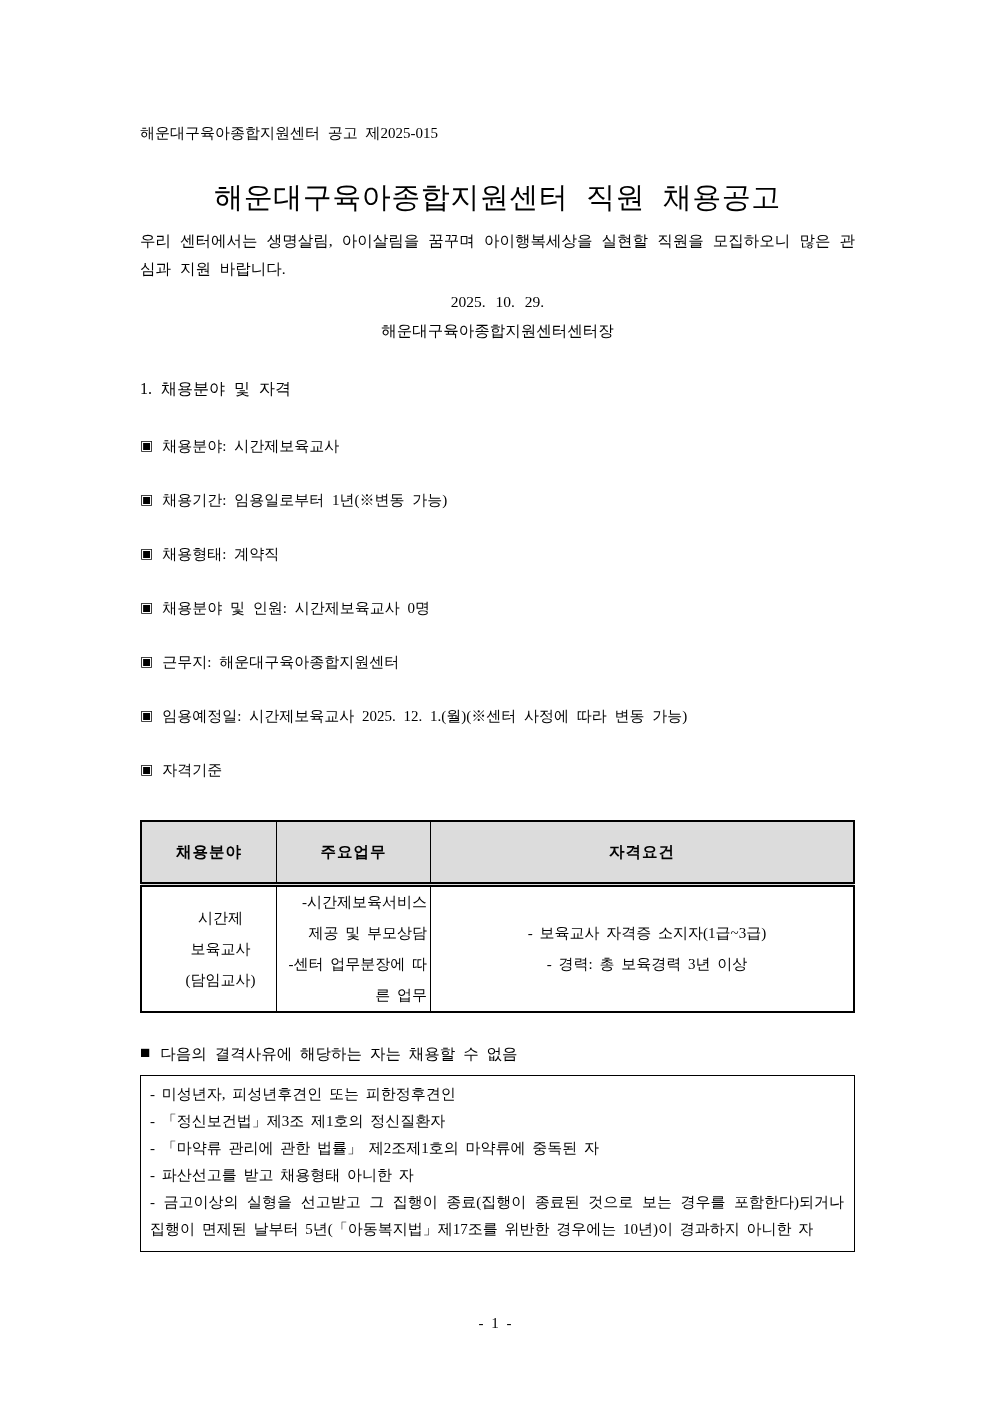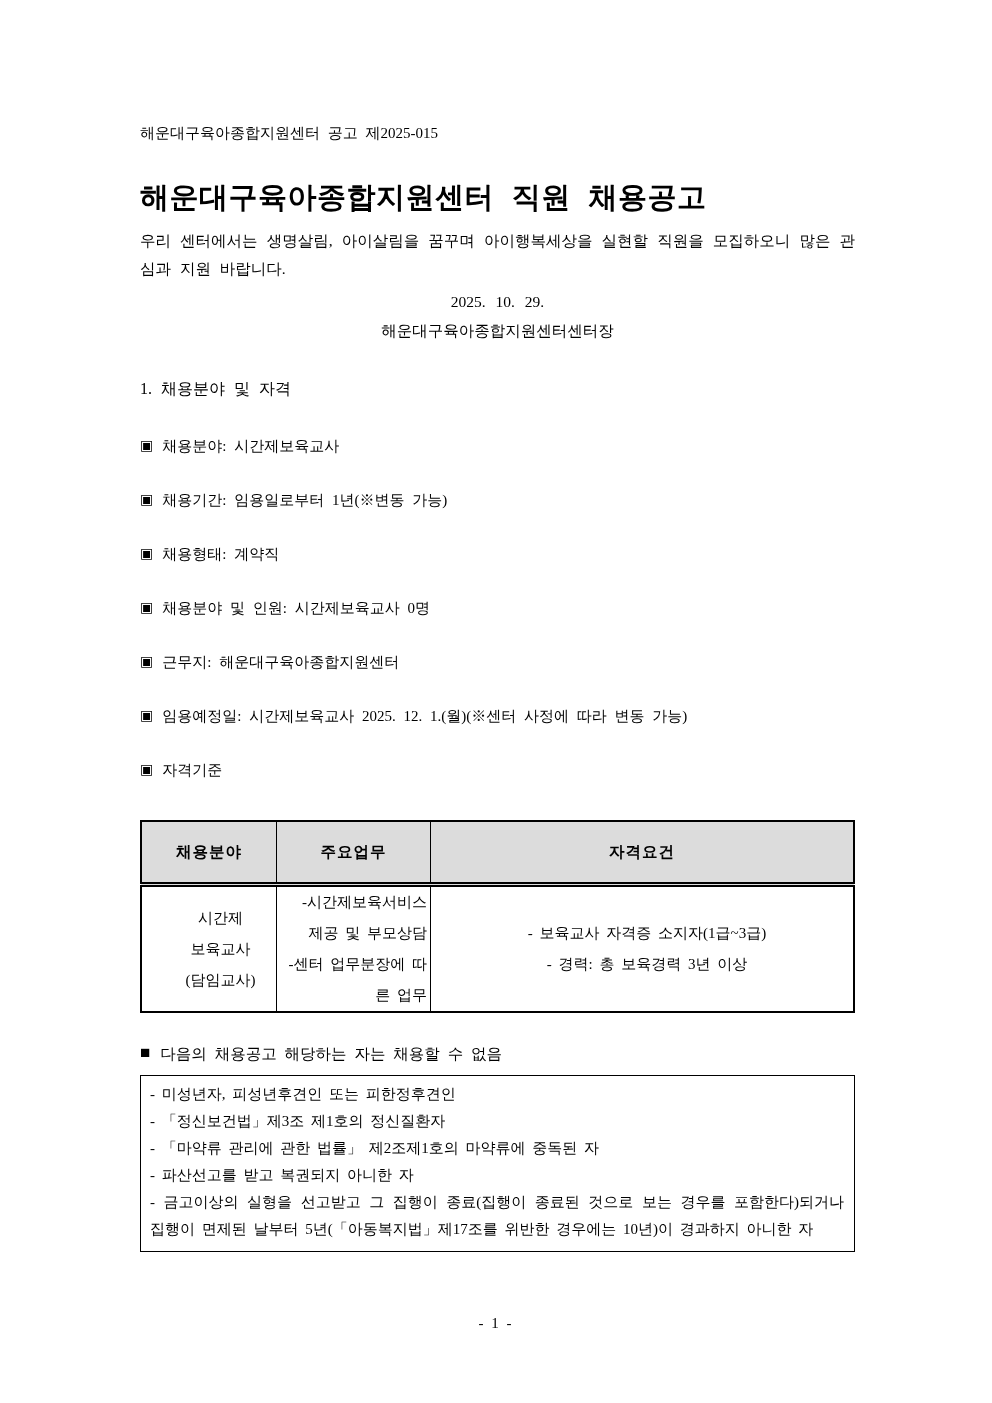--- a/index.html
+++ b/index.html
@@ -23,21 +23,22 @@
     overflow: hidden;
   }
   .doc-number {
     font-size: 15px;
     line-height: 20px;
     word-spacing: 4px;
   }
   .title {
     margin: 36px 0 0 0;
     font-size: 29px;
-    font-weight: bold;
+    font-weight: normal;
+    text-align: center;
     line-height: 36px;
     letter-spacing: 0.5px;
     word-spacing: 10px;
   }
   .intro {
     margin: 12px 0 0 0;
     font-size: 15.5px;
     line-height: 28px;
     text-align: justify;
     word-break: break-all;
@@ -213,26 +214,26 @@
         </td>
         <td class="col-req">
           <div>- 보육교사 자격증 소지자(1급~3급)</div>
           <div>- 경력: 총 보육경력 3년 이상</div>
         </td>
       </tr>
     </tbody>
   </table>
 
   <div class="disq-heading">
-    <span class="dmark">■</span><span>다음의 채용공고 해당하는 자는 채용할 수 없음</span>
+    <span class="dmark">■</span><span>다음의 결격사유에 해당하는 자는 채용할 수 없음</span>
   </div>
 
   <div class="disq-box">
     <p>- 미성년자, 피성년후견인 또는 피한정후견인</p>
     <p>- 「정신보건법」제3조 제1호의 정신질환자</p>
     <p>- 「마약류 관리에 관한 법률」 제2조제1호의 마약류에 중독된 자</p>
-    <p>- 파산선고를 받고 복권되지 아니한 자</p>
+    <p>- 파산선고를 받고 채용형태 아니한 자</p>
     <p>- 금고이상의 실형을 선고받고 그 집행이 종료(집행이 종료된 것으로 보는 경우를 포함한다)되거나 집행이 면제된 날부터 5년(「아동복지법」제17조를 위반한 경우에는 10년)이 경과하지 아니한 자</p>
   </div>
 
   <div class="page-footer">- 1 -</div>
 
 </div>
 
 </body></html>

